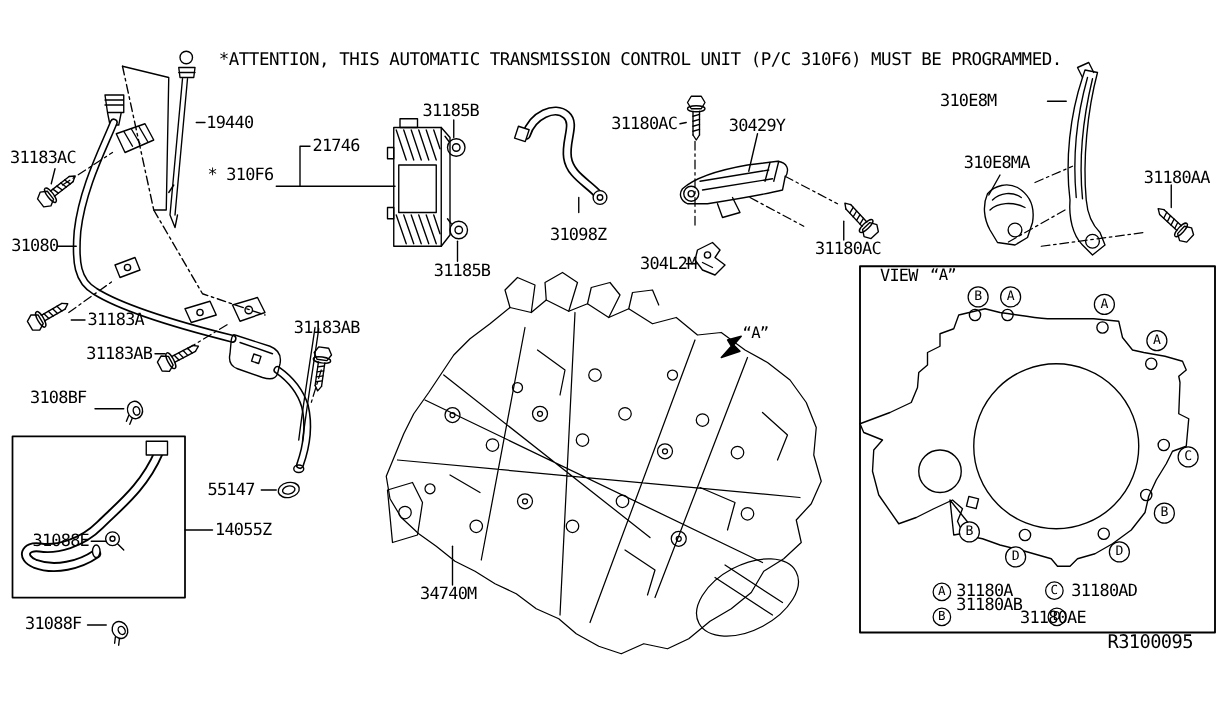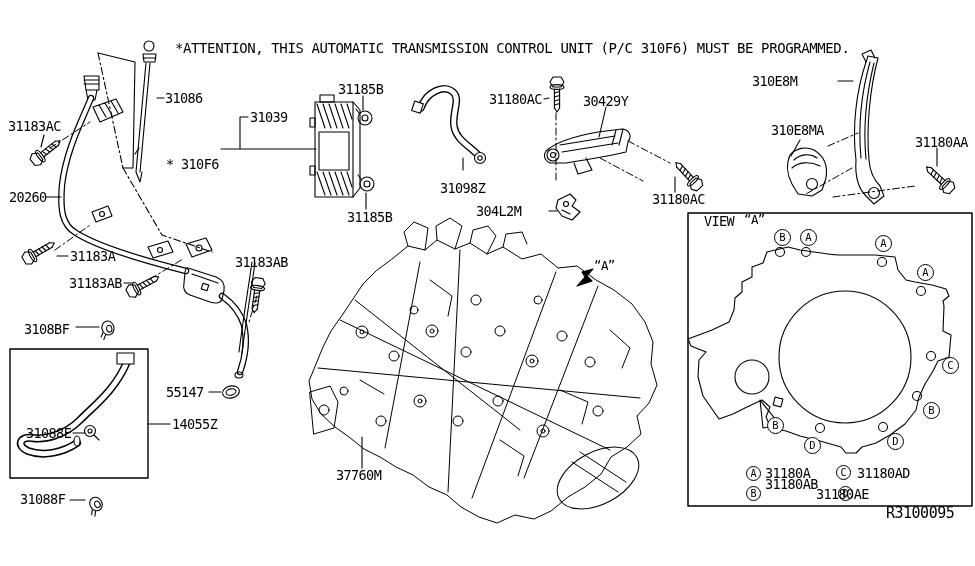--- a/index.html
+++ b/index.html
@@ -255,43 +255,43 @@
         <path d="M828,146 L858,133"></path>
         <path d="M852,168 L806,194"></path>
         <path d="M833,197 L915,186"></path>
       </g>
     </g>
   </svg>
 
   <div class="attention" style="left:175px;top:40px">*ATTENTION, THIS AUTOMATIC TRANSMISSION CONTROL UNIT (P/C 310F6) MUST BE PROGRAMMED.</div>
 
   <div class="lbl" style="left:8px;top:120px">31183AC</div>
-  <div class="lbl" style="left:165px;top:92px">31086</div>
-  <div class="lbl" style="left:9px;top:191px">20260</div>
-  <div class="lbl" style="left:166px;top:158px">* 310F6</div>
-  <div class="lbl" style="left:250px;top:111px">31039</div>
+  <div class="lbl" style="left:165px;top:92px">19440</div>
+  <div class="lbl" style="left:9px;top:191px">31080</div>
+  <div class="lbl" style="left:166px;top:134px">* 310F6</div>
+  <div class="lbl" style="left:250px;top:111px">21746</div>
   <div class="lbl" style="left:338px;top:83px">31185B</div>
   <div class="lbl" style="left:347px;top:211px">31185B</div>
   <div class="lbl" style="left:440px;top:182px">31098Z</div>
   <div class="lbl" style="left:489px;top:93px">31180AC</div>
   <div class="lbl" style="left:583px;top:95px">30429Y</div>
   <div class="lbl" style="left:652px;top:193px">31180AC</div>
-  <div class="lbl" style="left:476px;top:205px">304L2M</div>
+  <div class="lbl" style="left:512px;top:205px">304L2M</div>
   <div class="lbl" style="left:752px;top:75px">310E8M</div>
   <div class="lbl" style="left:771px;top:124px">310E8MA</div>
   <div class="lbl" style="left:915px;top:136px">31180AA</div>
   <div class="lbl" style="left:70px;top:250px">31183A</div>
   <div class="lbl" style="left:69px;top:277px">31183AB</div>
   <div class="lbl" style="left:235px;top:256px">31183AB</div>
-  <div class="lbl" style="left:24px;top:323px">3108BF</div>
+  <div class="lbl" style="left:24px;top:312px">3108BF</div>
   <div class="lbl" style="left:26px;top:427px">31088E</div>
   <div class="lbl" style="left:172px;top:418px">14055Z</div>
   <div class="lbl" style="left:166px;top:386px">55147</div>
   <div class="lbl" style="left:20px;top:493px">31088F</div>
-  <div class="lbl" style="left:336px;top:469px">37760M</div>
+  <div class="lbl" style="left:336px;top:469px">34740M</div>
 
   <div class="lbl" style="left:704px;top:215px">VIEW</div>
   <div class="lbl small" style="left:744px;top:214px">“A”</div>
   <div class="lbl small" style="left:594px;top:260px">“A”</div>
   <div class="ref" style="left:886px;top:504px">R3100095</div>
 
   <div class="mk" style="left:774px;top:229px">B</div>
   <div class="mk" style="left:800px;top:229px">A</div>
   <div class="mk" style="left:875px;top:235px">A</div>
   <div class="mk" style="left:917px;top:264px">A</div>

